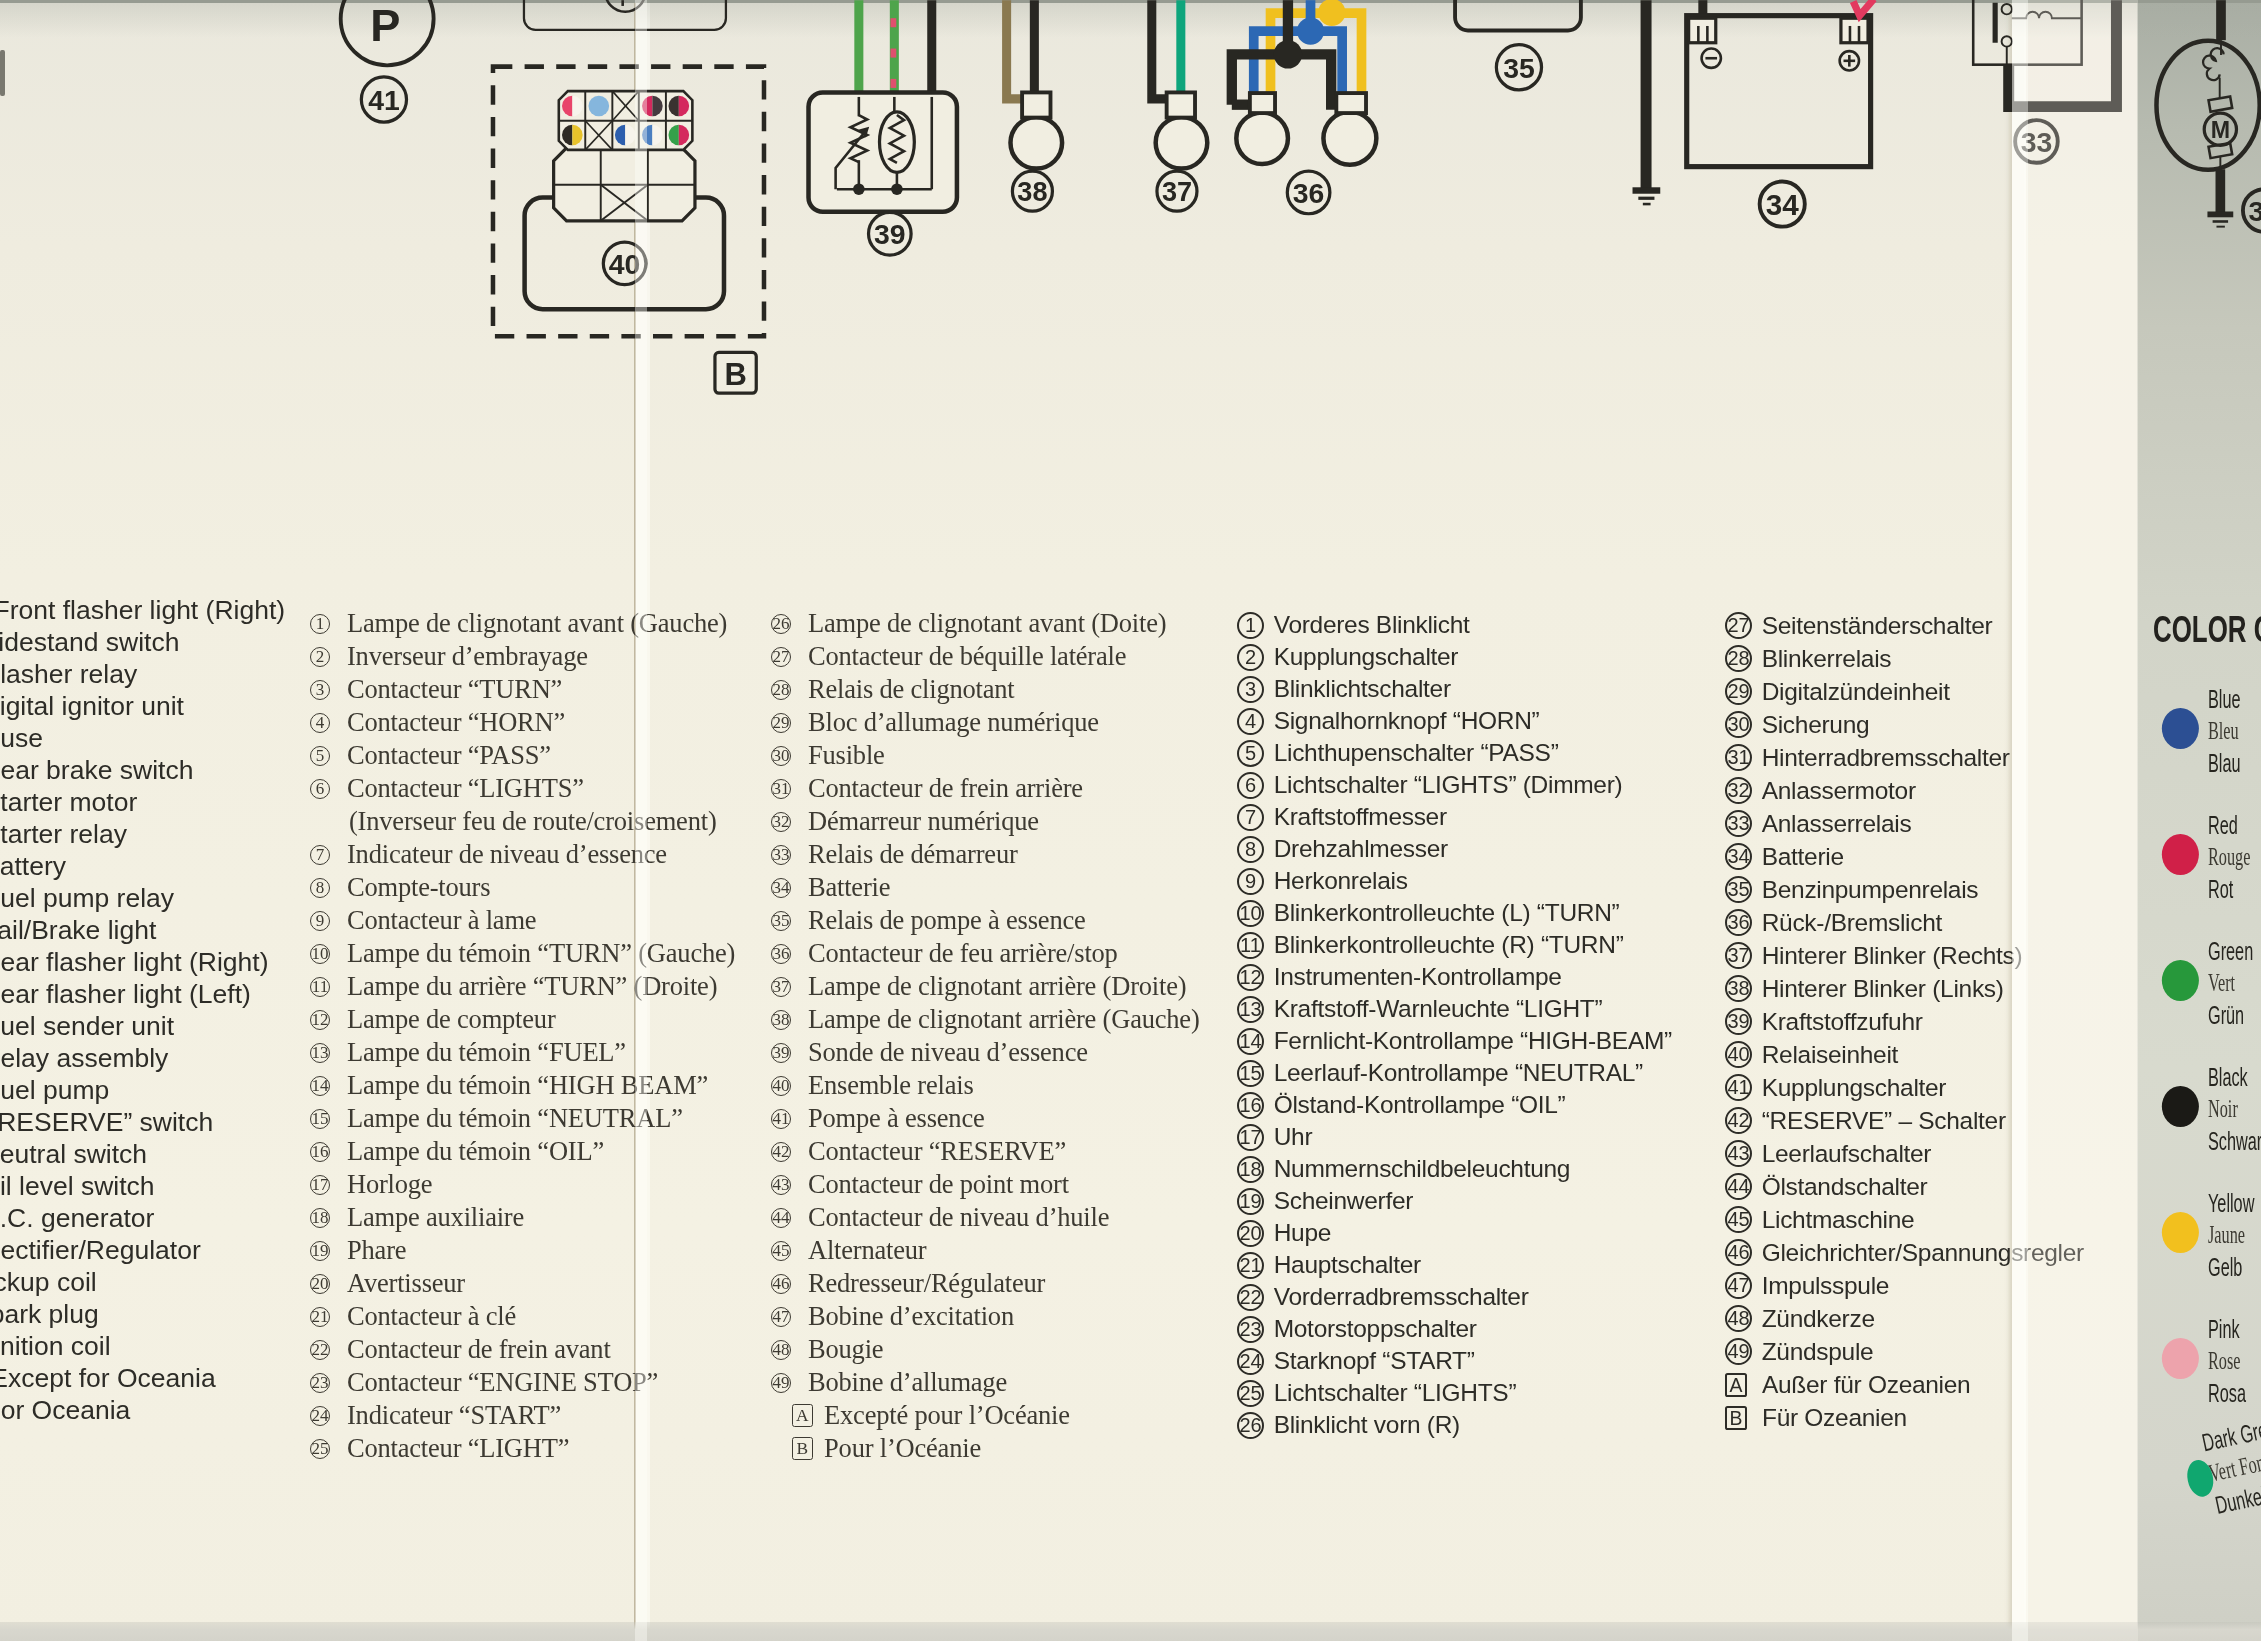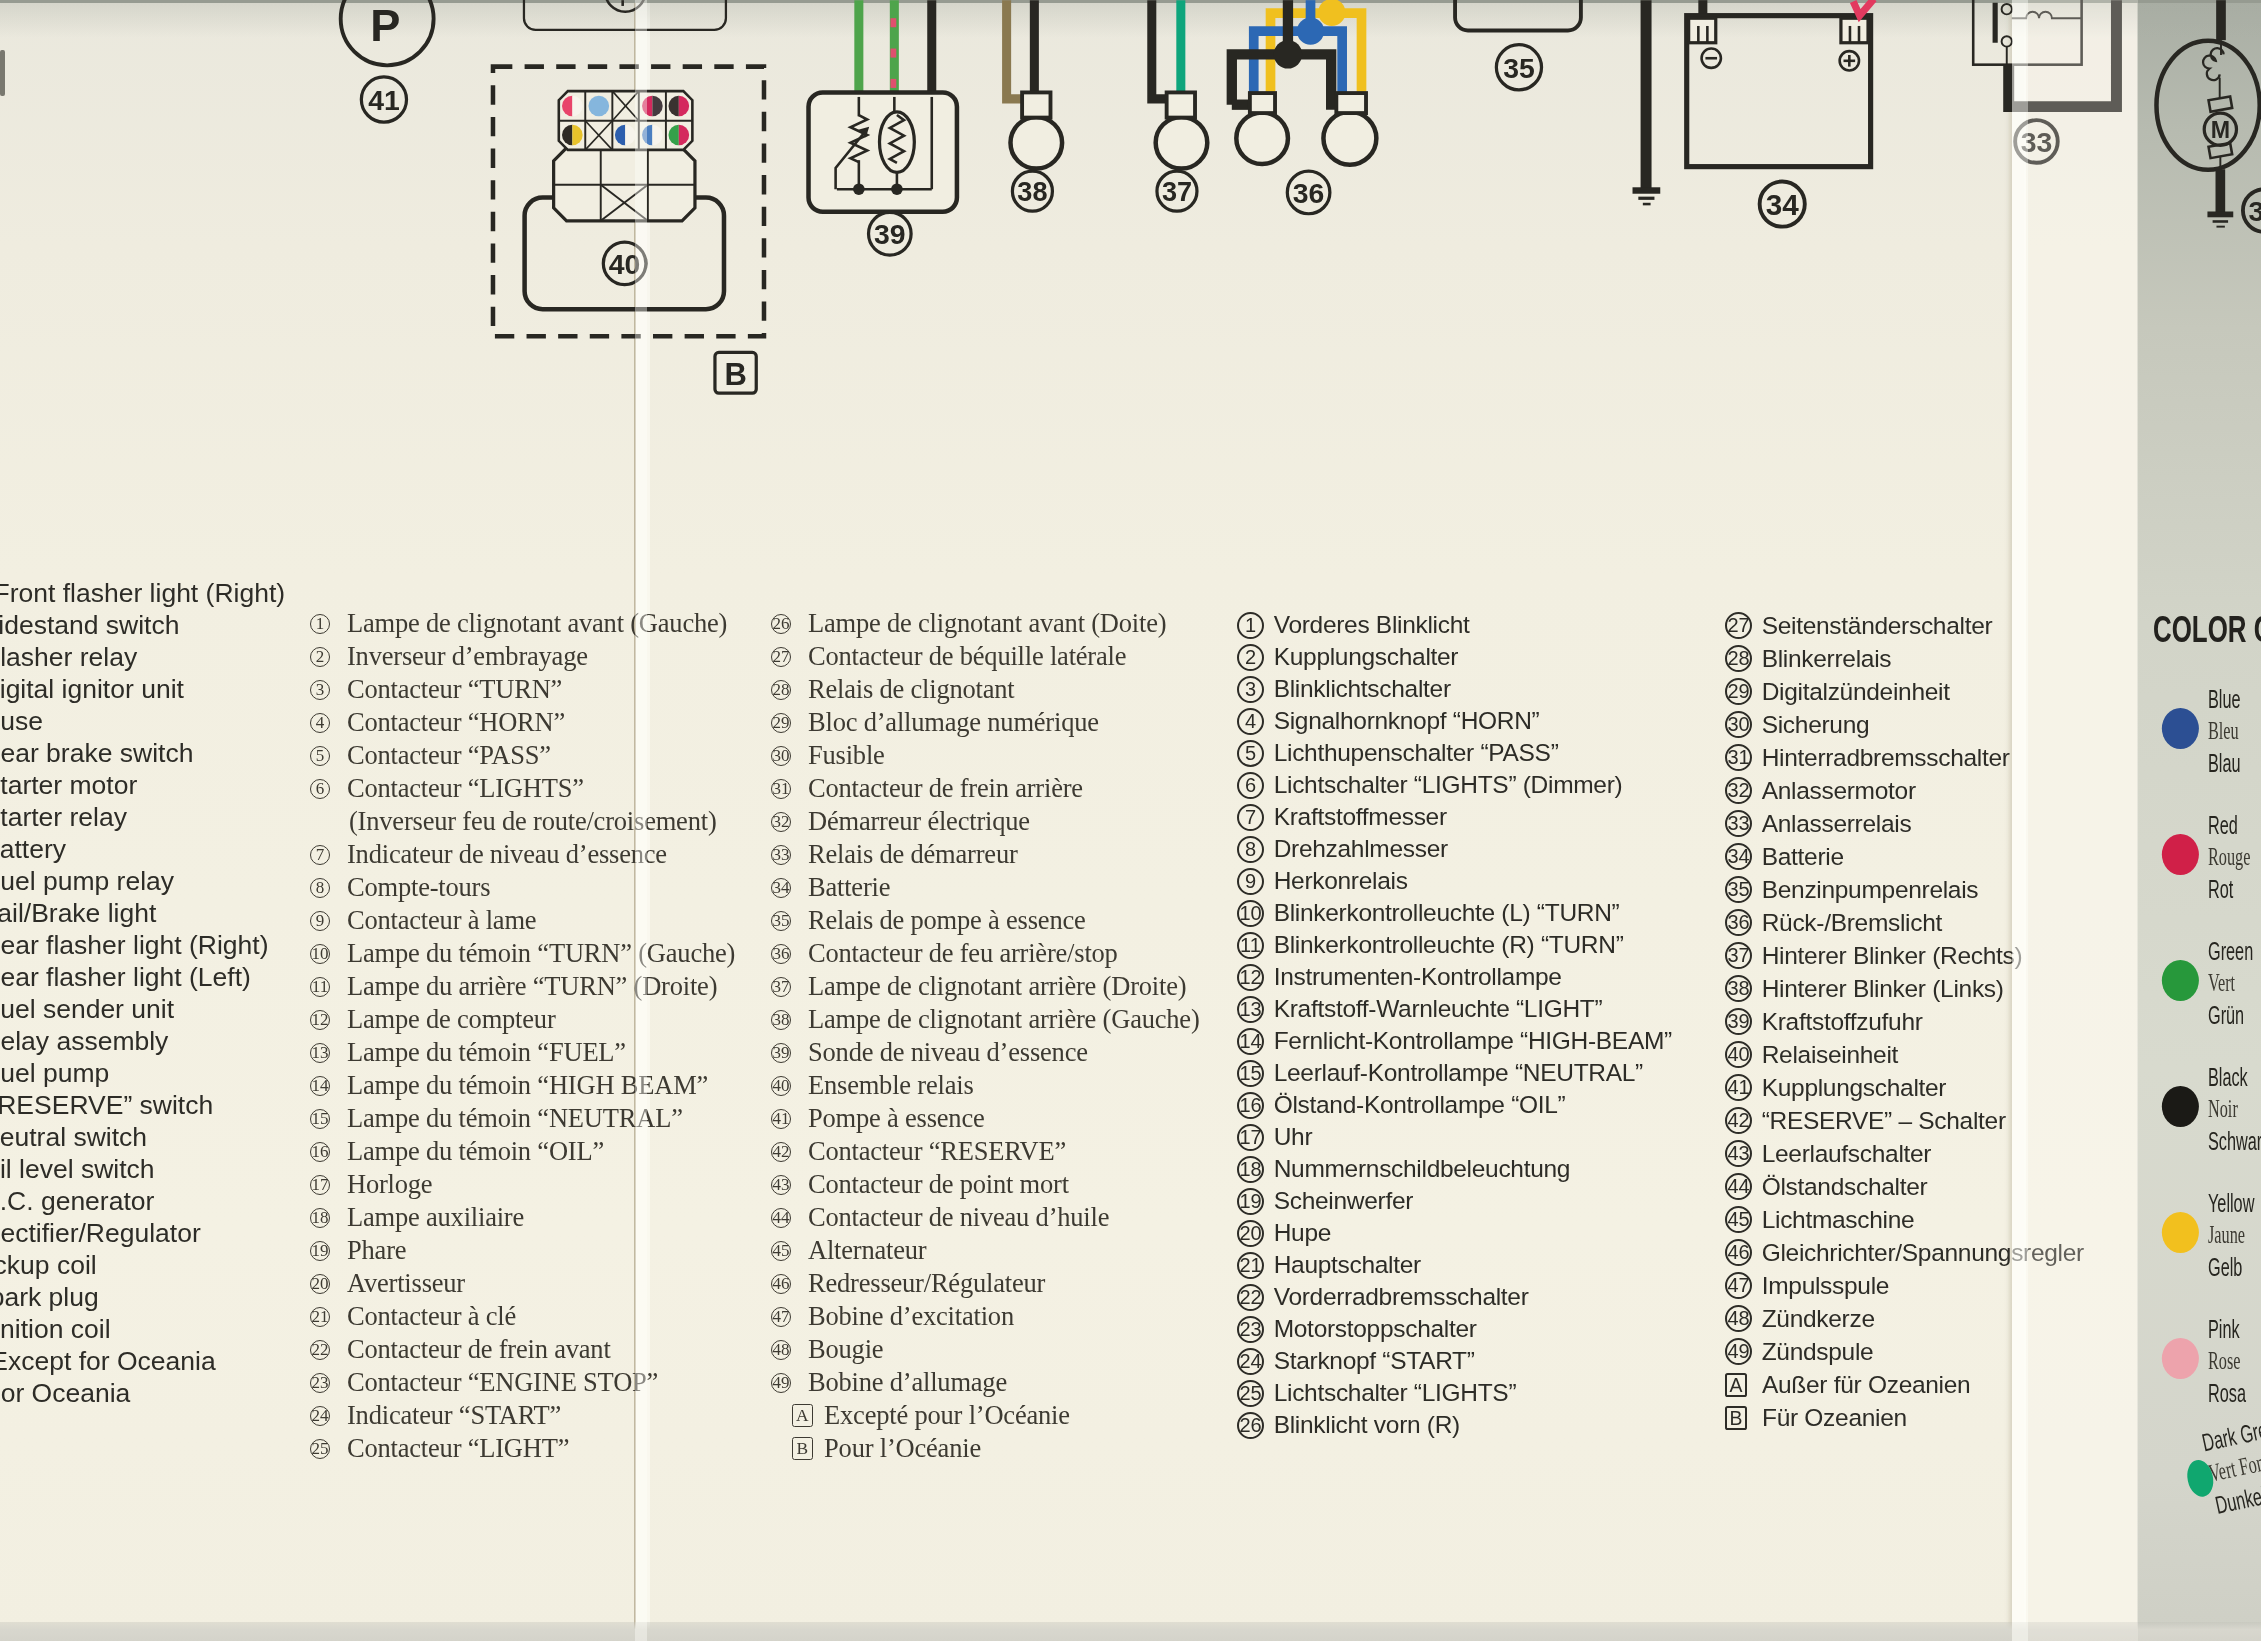--- a/index.html
+++ b/index.html
@@ -304,21 +304,21 @@
 <line x1="3429" y1="343" x2="3453" y2="343" stroke-width="4"></line>
 <line x1="3435" y1="351" x2="3448" y2="351" stroke-width="3"></line>
       </g>
 
 <g>
         <circle cx="3509" cy="326" r="33" fill="none" stroke="#282722" stroke-width="6"></circle>
 <text x="3509" y="342" font-family="Liberation Sans, sans-serif" font-weight="bold" font-size="44" text-anchor="middle" fill="#282722">32</text>
       </g>
 </svg>
 
-<div class="col sans eng" style="left:0;top:577px">
+<div class="col sans eng" style="left:0;top:594px">
 <div class="row" style="margin-left:-6.5px">Front flasher light (Right)</div>
 <div class="row" style="margin-left:-19.4px">Sidestand switch</div>
 <div class="row" style="margin-left:-16px">Flasher relay</div>
 <div class="row" style="margin-left:-19.4px">Digital ignitor unit</div>
 <div class="row" style="margin-left:-16px">Fuse</div>
 <div class="row" style="margin-left:-18.7px">Rear brake switch</div>
 <div class="row" style="margin-left:-17.4px">Starter motor</div>
 <div class="row" style="margin-left:-17.4px">Starter relay</div>
 <div class="row" style="margin-left:-18px">Battery</div>
 <div class="row" style="margin-left:-16px">Fuel pump relay</div>
@@ -467,21 +467,21 @@
 <div class="row">
         <span class="ci">30</span>
         <span class="tx">Fusible</span>
       </div>
 <div class="row">
         <span class="ci">31</span>
         <span class="tx">Contacteur de frein arrière</span>
       </div>
 <div class="row">
         <span class="ci">32</span>
-        <span class="tx">Démarreur électrique</span>
+        <span class="tx">Démarreur numérique</span>
       </div>
 <div class="row">
         <span class="ci">33</span>
         <span class="tx">Relais de démarreur</span>
       </div>
 <div class="row">
         <span class="ci">34</span>
         <span class="tx">Batterie</span>
       </div>
 <div class="row">

